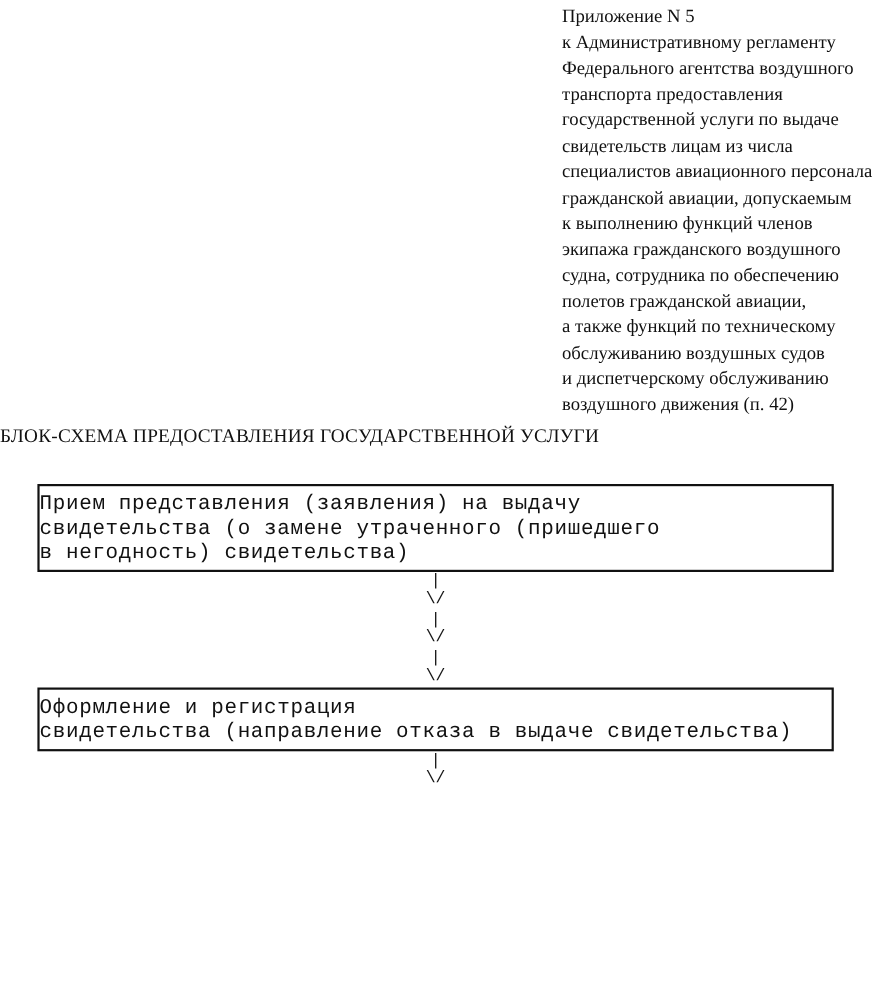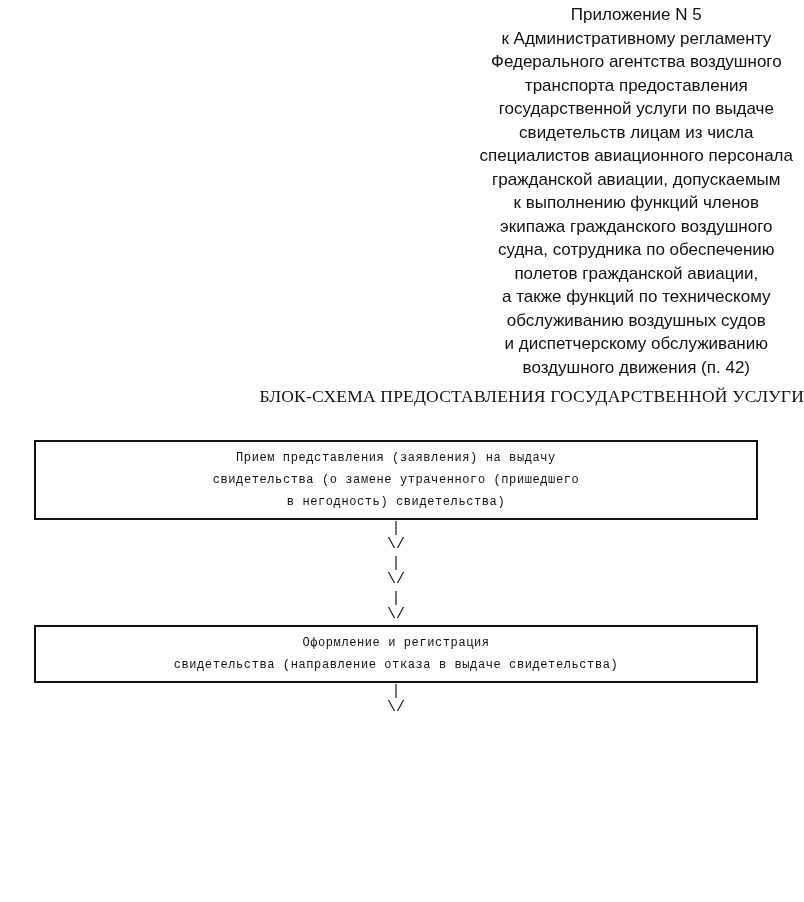--- a/index.html
+++ b/index.html
@@ -8,51 +8,50 @@
     width: 804px;
     height: 902px;
     background: #ffffff;
     color: #111111;
     overflow: hidden;
   }
   .appendix-note {
     position: absolute;
     top: 3px;
     right: 11px;
-    text-align: center;
-    font-family: Liberation Sans, sans-serif;
+    text-align: left;
+    font-family: Liberation Serif, serif;
     font-size: 17px;
     line-height: 23.5px;
     white-space: pre-line;
   }
   .heading {
     position: absolute;
     top: 386px;
     left: 0;
     width: 100%;
-    text-align: right;
+    text-align: left;
     font-family: "Liberation Serif", serif;
     font-size: 17.5px;
     letter-spacing: 0.2px;
     white-space: nowrap;
   }
   .flowchart {
     position: absolute;
     top: 440px;
     left: 34px;
     width: 724px;
   }
   .flow-box {
     box-sizing: border-box;
     width: 100%;
     border: 2px solid #111111;
     padding: 5px 0;
-    text-align: center;
     font-family: "Liberation Mono", monospace;
-    font-size: 12px;
+    font-size: 19px;
     line-height: 22px;
     letter-spacing: 0.6px;
     white-space: pre-line;
   }
   .connector {
     box-sizing: border-box;
     height: 35px;
     width: 100%;
     text-align: center;
     font-family: "Liberation Mono", monospace;

